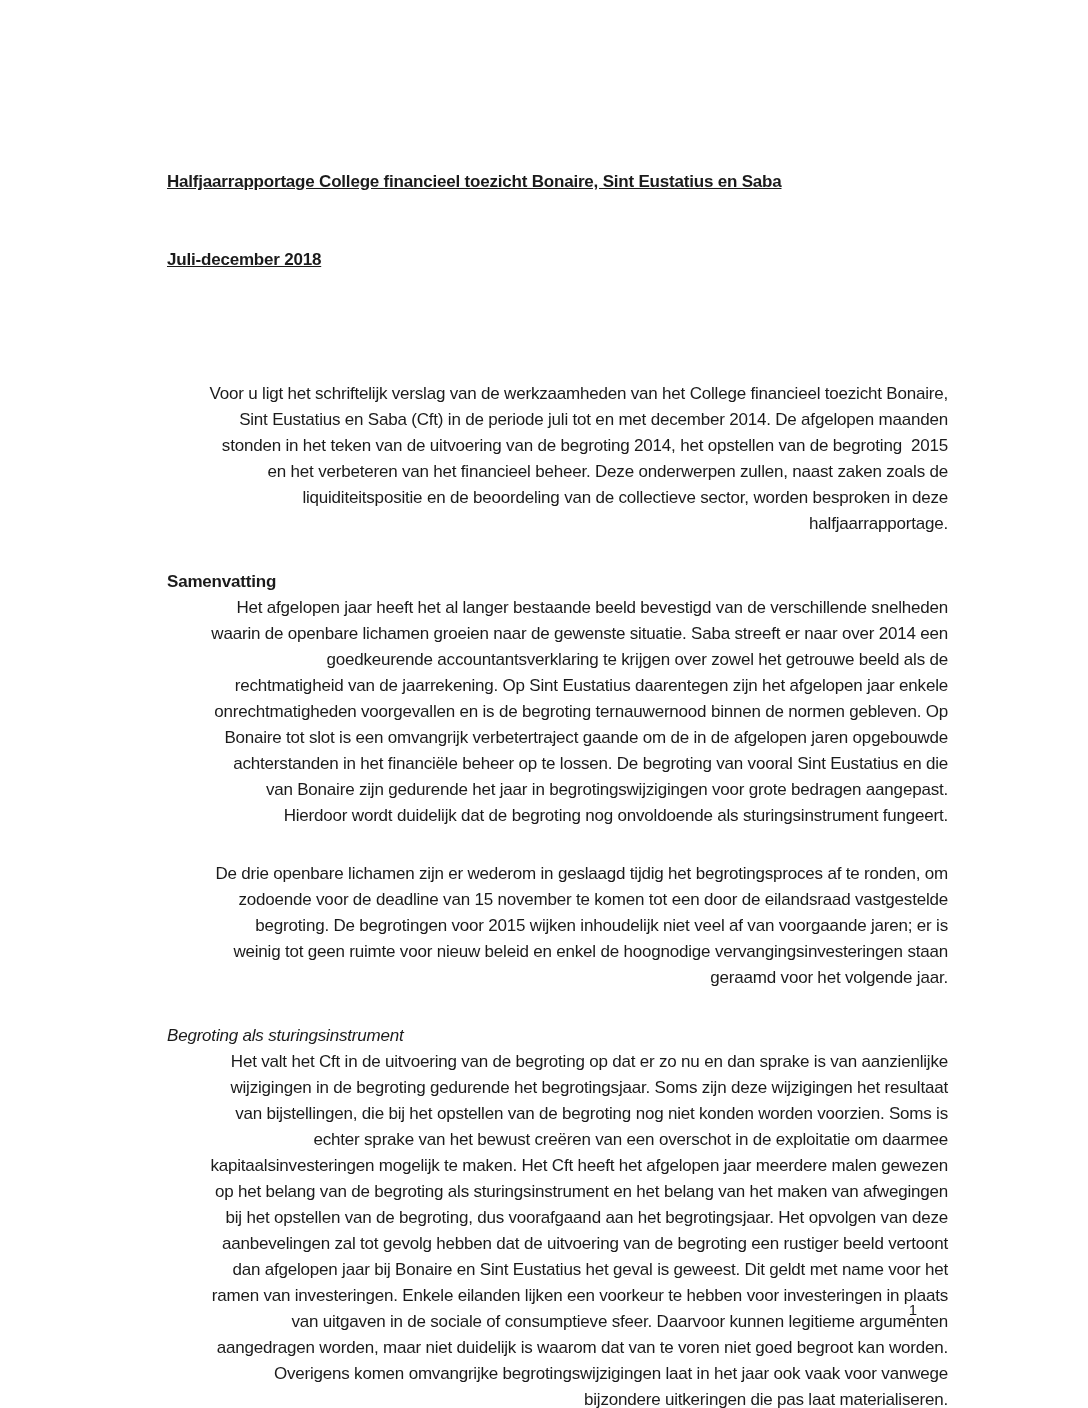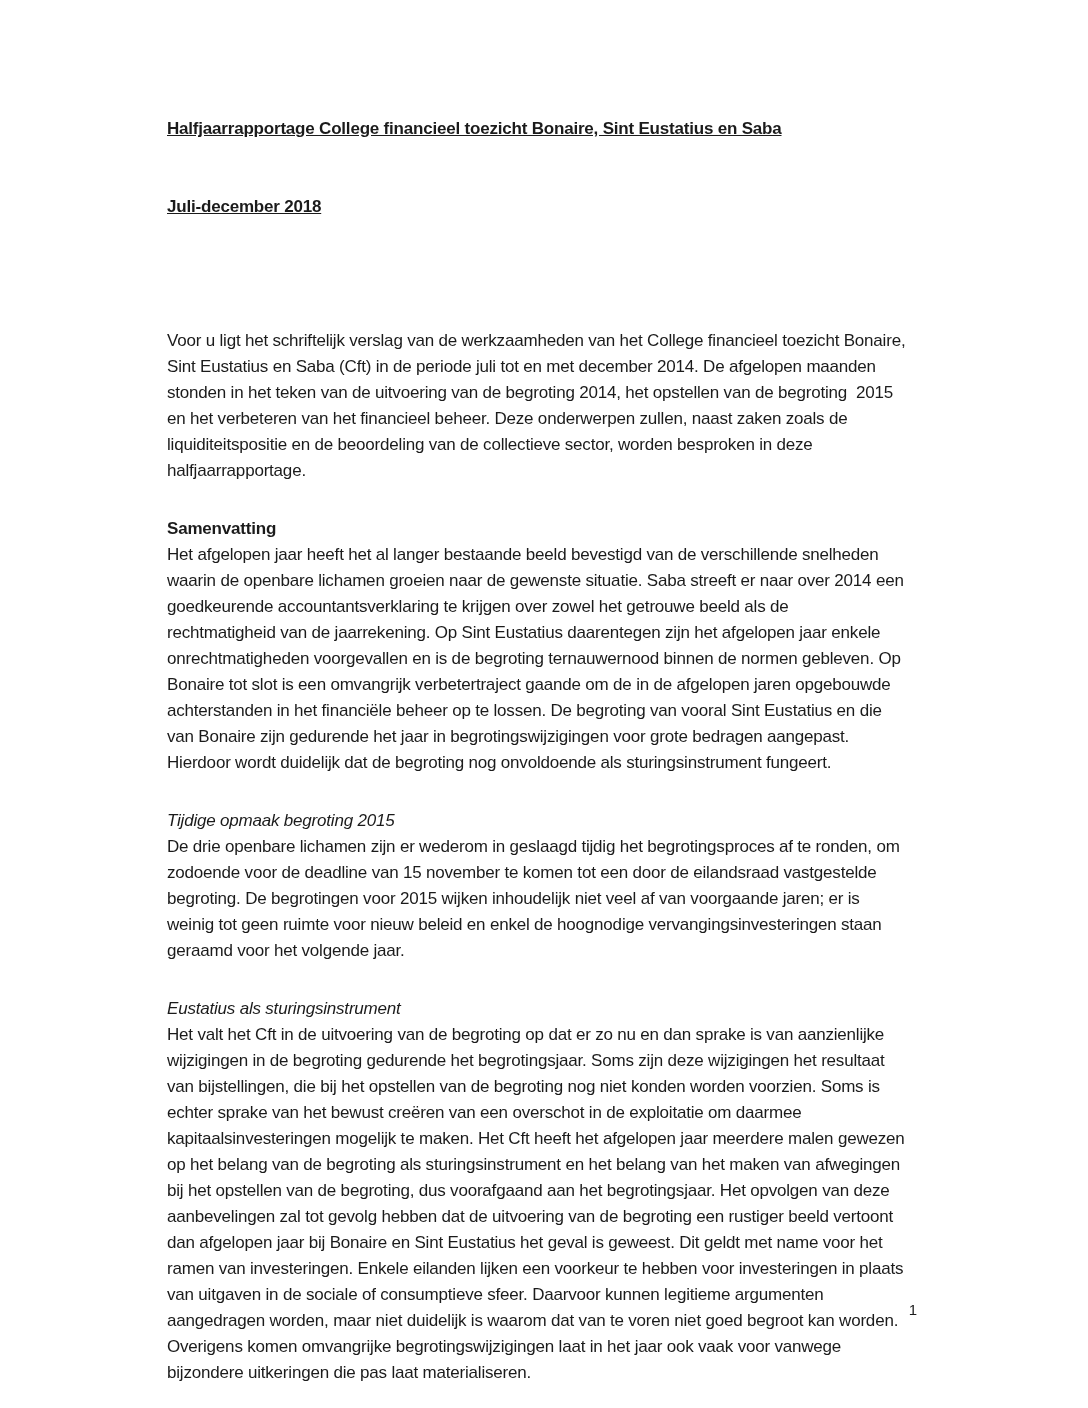--- a/index.html
+++ b/index.html
@@ -6,21 +6,21 @@
     margin: 0;
     padding: 0;
     background: #ffffff;
   }
   .page {
     position: relative;
     width: 1088px;
     height: 1408px;
     box-sizing: border-box;
     background: #ffffff;
-    padding: 64px 140px 0 167px;
+    padding: 117px 140px 0 167px;
     font-family: "Liberation Sans", sans-serif;
     color: #1b1b1b;
     font-size: 17px;
     line-height: 26px;
     letter-spacing: -0.2px;
     overflow: hidden;
   }
   .title-block {
     white-space: pre;
   }
@@ -39,20 +39,21 @@
     white-space: pre;
   }
   .section-heading.bold {
     font-weight: bold;
   }
   .section-heading.italic {
     font-style: italic;
   }
   .paragraph {
     white-space: pre;
+    text-align: right;
   }
   .page-number {
     position: absolute;
     top: 1300px;
     right: 171px;
     font-size: 15px;
     line-height: 20px;
     letter-spacing: 0;
   }
 </style>
@@ -82,30 +83,29 @@
 goedkeurende accountantsverklaring te krijgen over zowel het getrouwe beeld als de
 rechtmatigheid van de jaarrekening. Op Sint Eustatius daarentegen zijn het afgelopen jaar enkele
 onrechtmatigheden voorgevallen en is de begroting ternauwernood binnen de normen gebleven. Op
 Bonaire tot slot is een omvangrijk verbetertraject gaande om de in de afgelopen jaren opgebouwde
 achterstanden in het financiële beheer op te lossen. De begroting van vooral Sint Eustatius en die
 van Bonaire zijn gedurende het jaar in begrotingswijzigingen voor grote bedragen aangepast.
 Hierdoor wordt duidelijk dat de begroting nog onvoldoende als sturingsinstrument fungeert.</div>
   </div>
 
   <div class="section">
-    <div class="section-heading italic">Tijdige opmaak begroting 2015</div>
     <div class="paragraph">De drie openbare lichamen zijn er wederom in geslaagd tijdig het begrotingsproces af te ronden, om
 zodoende voor de deadline van 15 november te komen tot een door de eilandsraad vastgestelde
 begroting. De begrotingen voor 2015 wijken inhoudelijk niet veel af van voorgaande jaren; er is
 weinig tot geen ruimte voor nieuw beleid en enkel de hoognodige vervangingsinvesteringen staan
 geraamd voor het volgende jaar.</div>
   </div>
 
   <div class="section">
-    <div class="section-heading italic">Eustatius als sturingsinstrument</div>
+    <div class="section-heading italic">Begroting als sturingsinstrument</div>
     <div class="paragraph">Het valt het Cft in de uitvoering van de begroting op dat er zo nu en dan sprake is van aanzienlijke
 wijzigingen in de begroting gedurende het begrotingsjaar. Soms zijn deze wijzigingen het resultaat
 van bijstellingen, die bij het opstellen van de begroting nog niet konden worden voorzien. Soms is
 echter sprake van het bewust creëren van een overschot in de exploitatie om daarmee
 kapitaalsinvesteringen mogelijk te maken. Het Cft heeft het afgelopen jaar meerdere malen gewezen
 op het belang van de begroting als sturingsinstrument en het belang van het maken van afwegingen
 bij het opstellen van de begroting, dus voorafgaand aan het begrotingsjaar. Het opvolgen van deze
 aanbevelingen zal tot gevolg hebben dat de uitvoering van de begroting een rustiger beeld vertoont
 dan afgelopen jaar bij Bonaire en Sint Eustatius het geval is geweest. Dit geldt met name voor het
 ramen van investeringen. Enkele eilanden lijken een voorkeur te hebben voor investeringen in plaats

